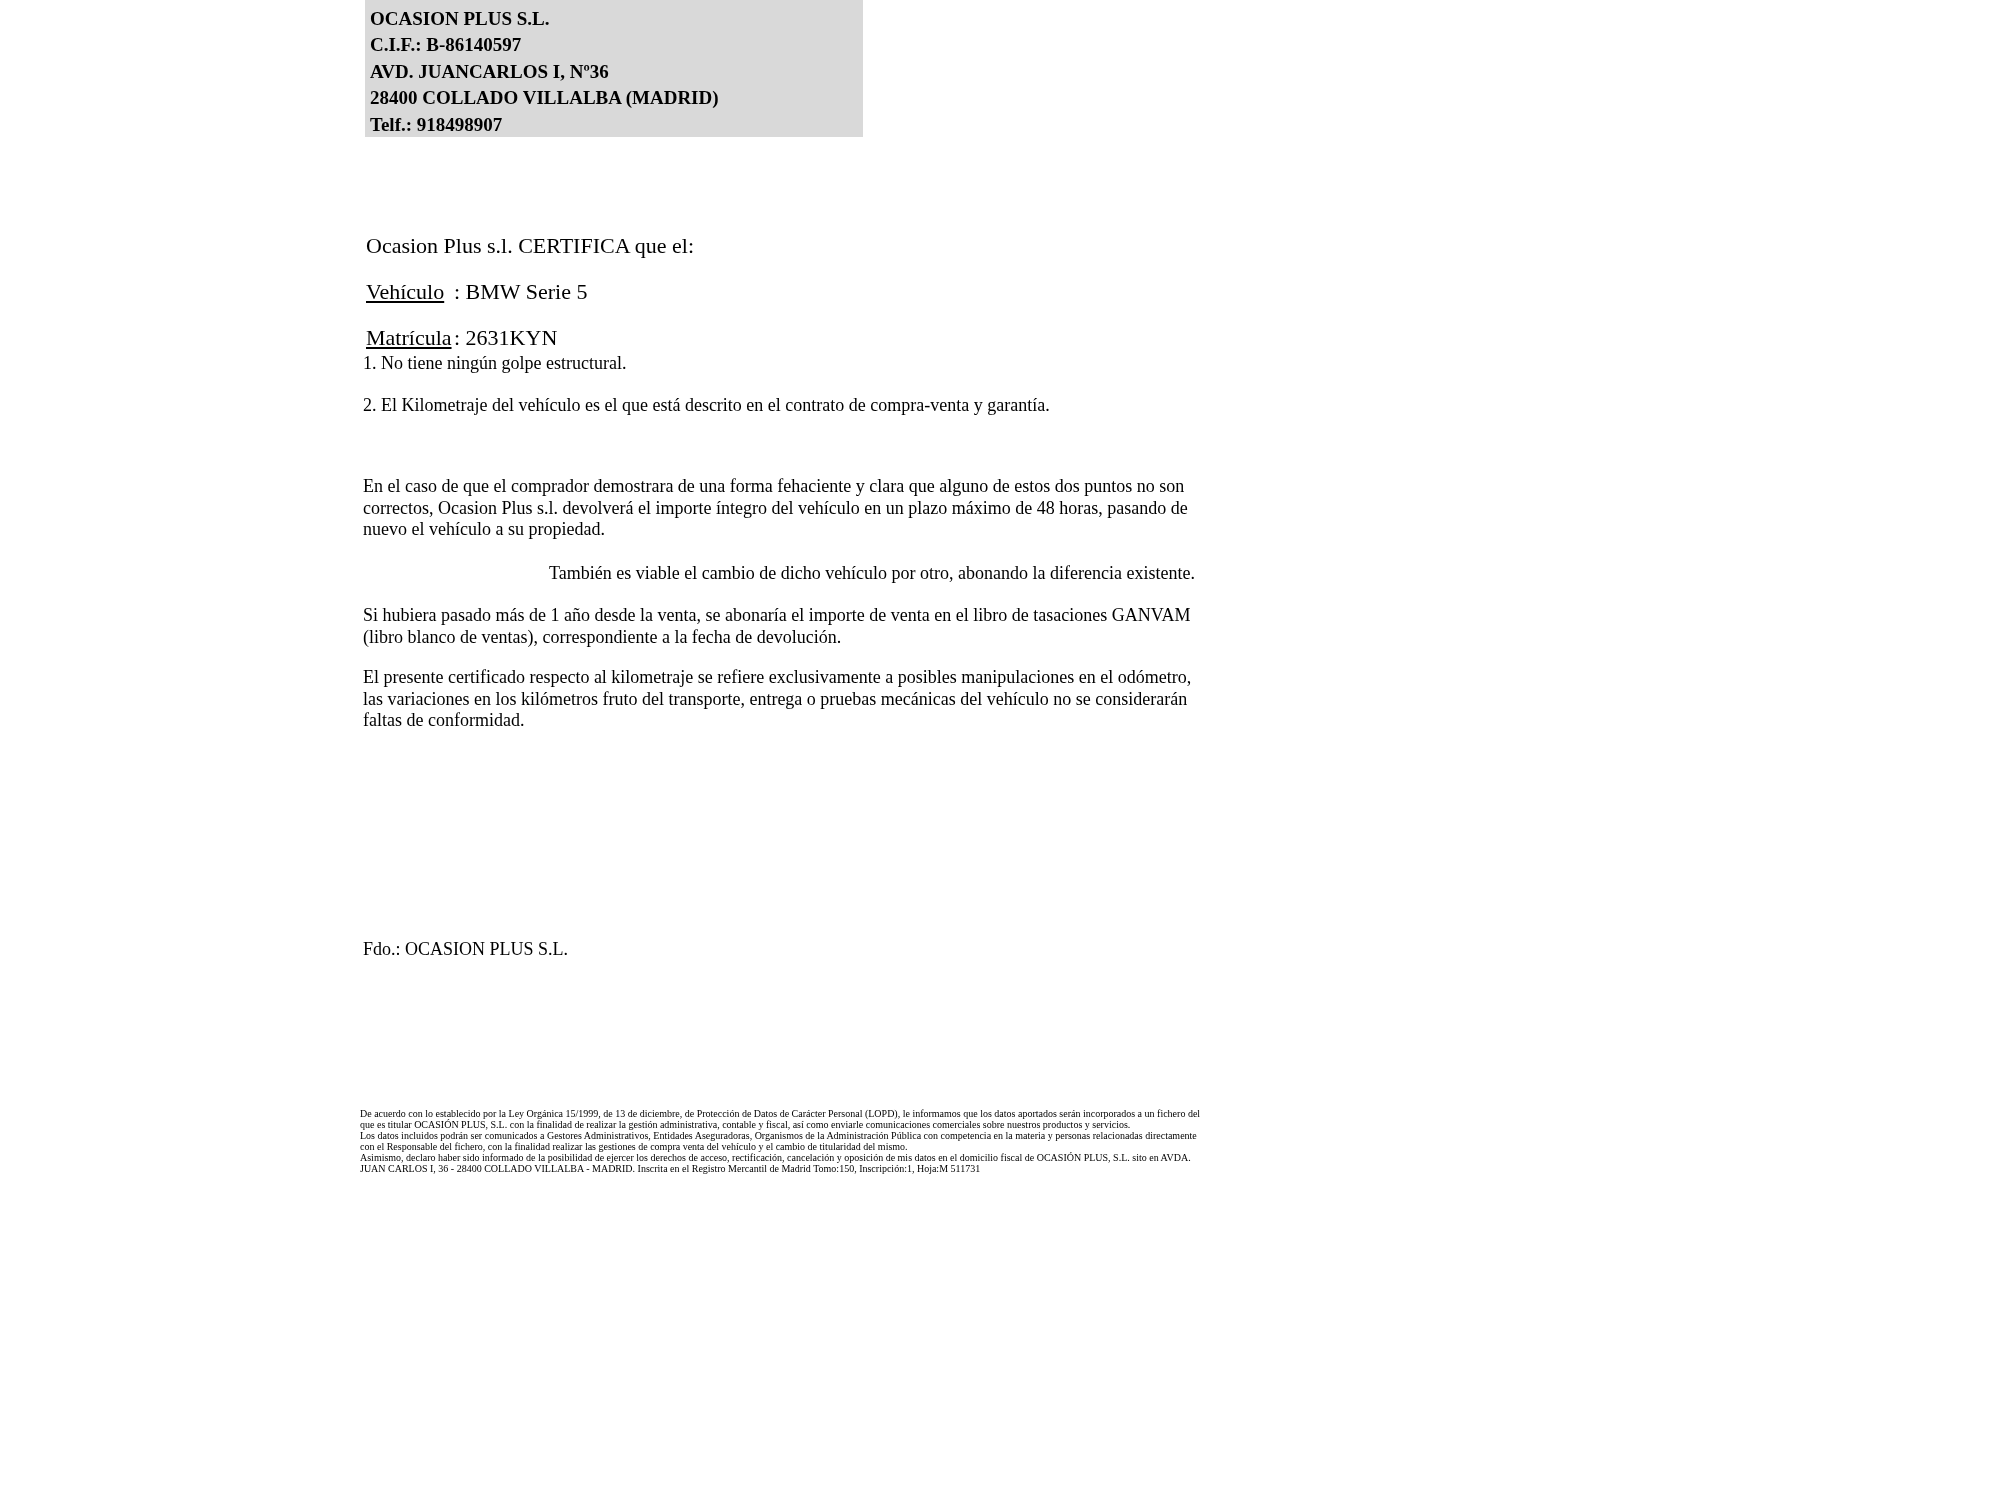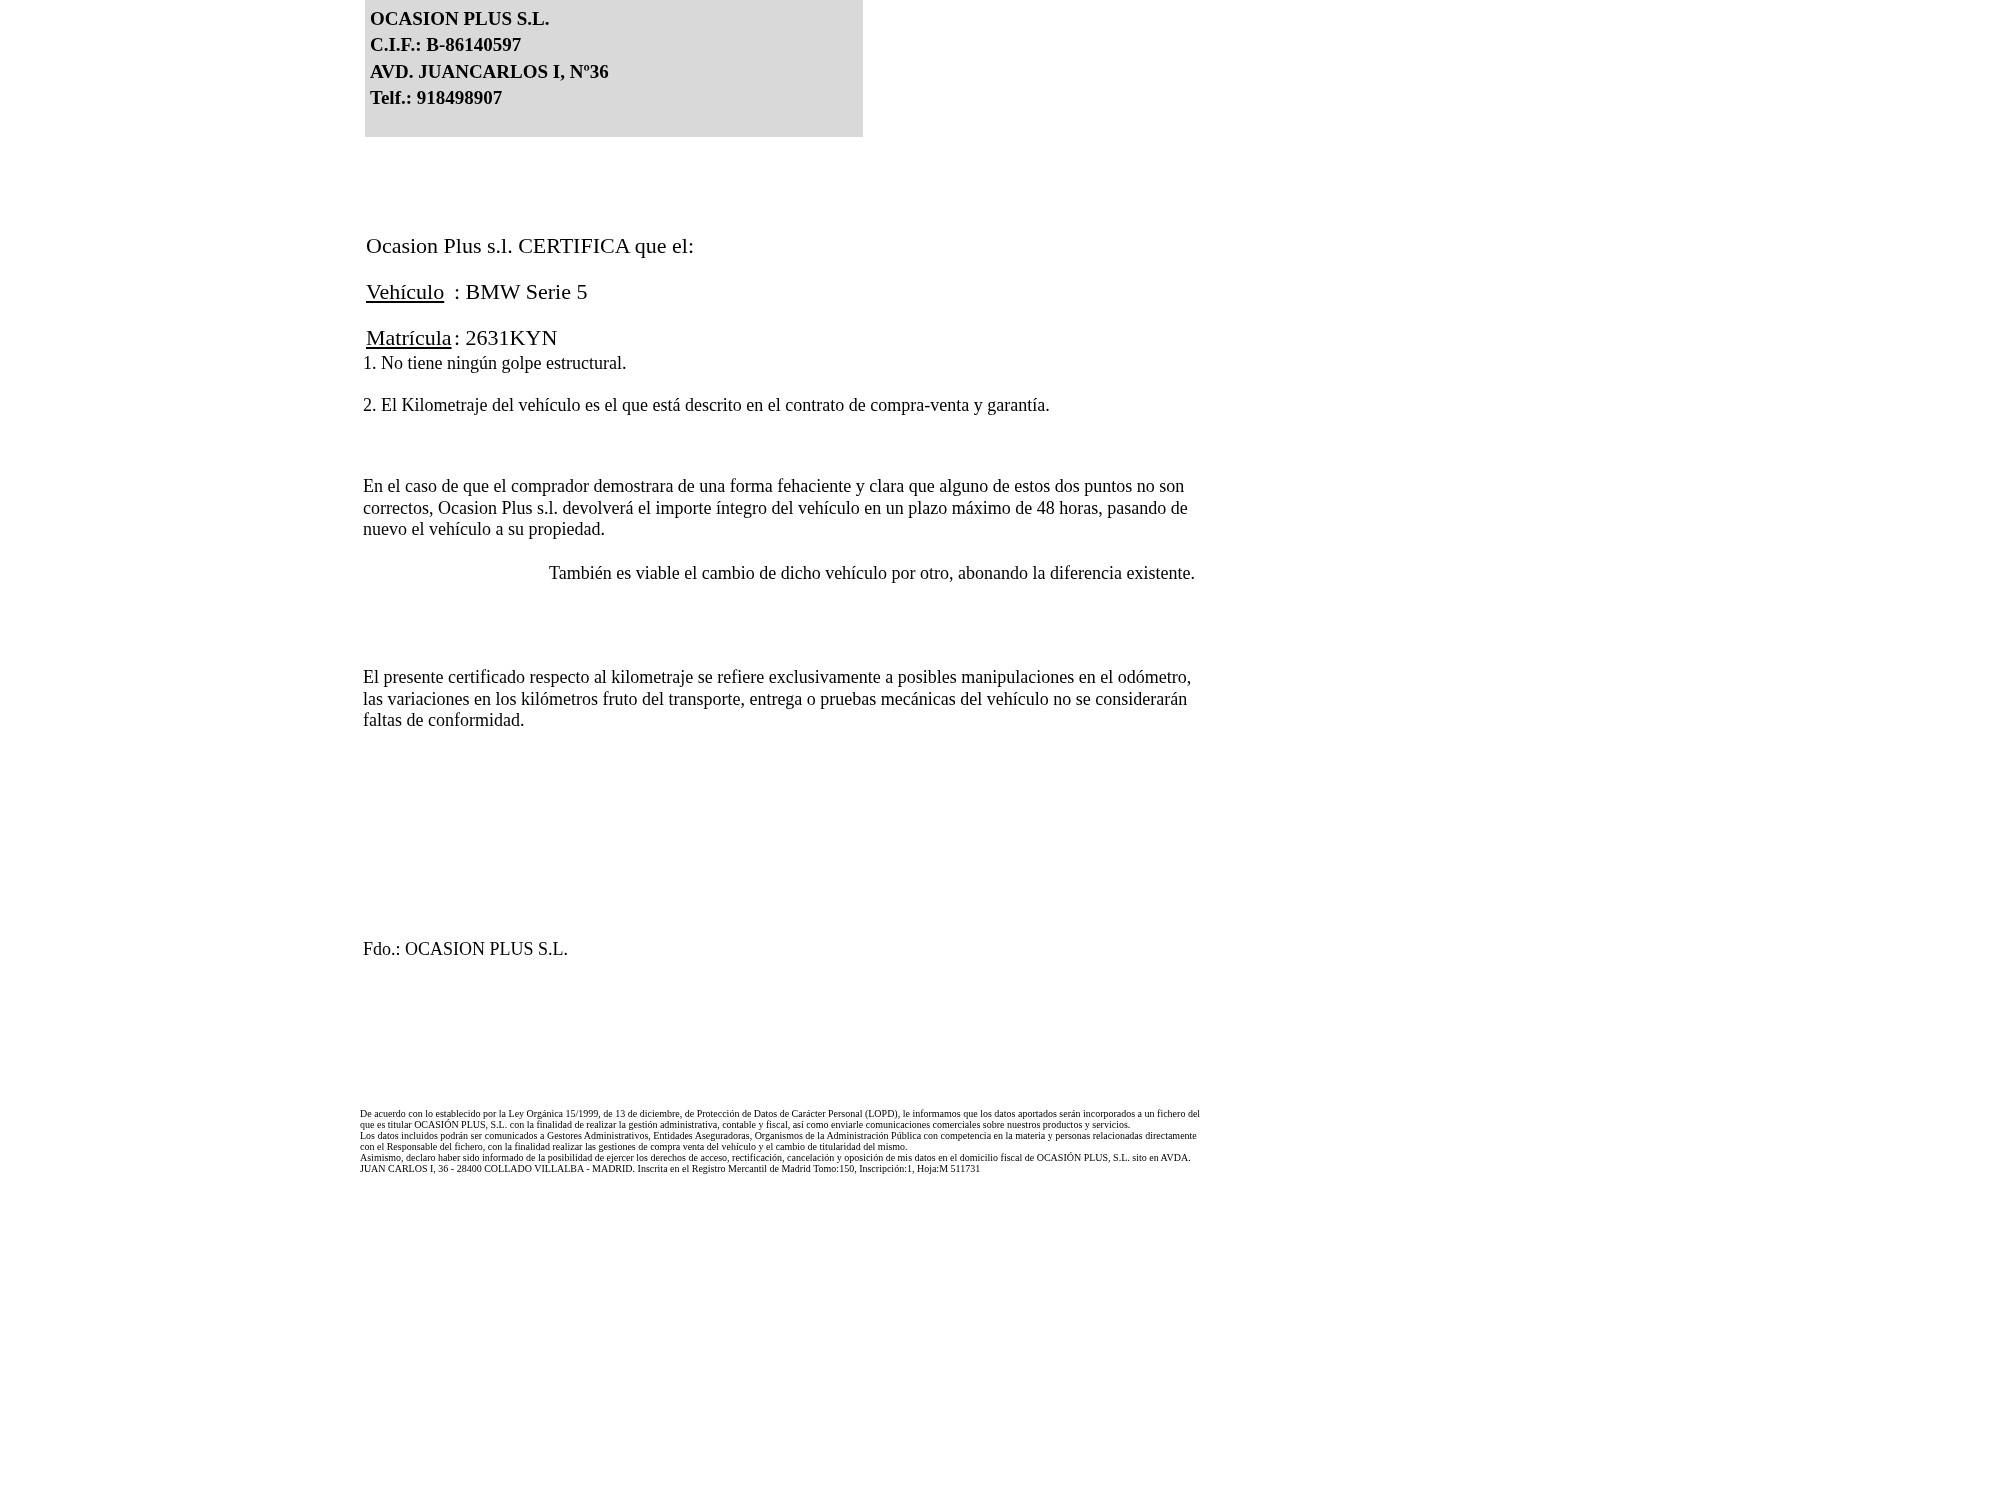--- a/index.html
+++ b/index.html
@@ -83,39 +83,41 @@
 </style>
 </head>
 <body>
 
 <div class="page">
 
   <div class="header-box">
     <div class="h-line">OCASION PLUS S.L.</div>
     <div class="h-line">C.I.F.: B-86140597</div>
     <div class="h-line">AVD. JUANCARLOS I, Nº36</div>
+    <div class="h-line">28400 COLLADO VILLALBA (MADRID)</div>
     <div class="h-line">Telf.: 918498907</div>
   </div>
 
 
   <div class="certify">
     <div>Ocasion Plus s.l. CERTIFICA que el:</div>
     <div class="kv-row">
       <span class="kv-label"><span class="u">Vehículo</span></span><span class="kv-value">: BMW Serie 5</span>
     </div>
     <div class="kv-row">
       <span class="kv-label"><span class="u">Matrícula</span></span><span class="kv-value">: 2631KYN</span>
     </div>
   </div>
 
   <p class="point p1">1. No tiene ningún golpe estructural.</p>
   <p class="point p2">2. El Kilometraje del vehículo es el que está descrito en el contrato de compra-venta y garantía.</p>
 
   <p class="para para1">En el caso de que el comprador demostrara de una forma fehaciente y clara que alguno de estos dos puntos no son correctos, Ocasion Plus s.l. devolverá el importe íntegro del vehículo en un plazo máximo de 48 horas, pasando de nuevo el vehículo a su propiedad.</p>
   <p class="para para2">También es viable el cambio de dicho vehículo por otro, abonando la diferencia existente.</p>
+  <p class="para para3">Si hubiera pasado más de 1 año desde la venta, se abonaría el importe de venta en el libro de tasaciones GANVAM (libro blanco de ventas), correspondiente a la fecha de devolución.</p>
   <p class="para para4">El presente certificado respecto al kilometraje se refiere exclusivamente a posibles manipulaciones en el odómetro, las variaciones en los kilómetros fruto del transporte, entrega o pruebas mecánicas del vehículo no se considerarán faltas de conformidad.</p>
 
   <div class="signature">Fdo.: OCASION PLUS S.L.</div>
 
   <div class="footer">
     <p>De acuerdo con lo establecido por la Ley Orgánica 15/1999, de 13 de diciembre, de Protección de Datos de Carácter Personal (LOPD), le informamos que los datos aportados serán incorporados a un fichero del que es titular OCASIÓN PLUS, S.L. con la finalidad de realizar la gestión administrativa, contable y fiscal, así como enviarle comunicaciones comerciales sobre nuestros productos y servicios.</p>
     <p>Los datos incluidos podrán ser comunicados a Gestores Administrativos, Entidades Aseguradoras, Organismos de la Administración Pública con competencia en la materia y personas relacionadas directamente con el Responsable del fichero, con la finalidad realizar las gestiones de compra venta del vehículo y el cambio de titularidad del mismo.</p>
     <p>Asimismo, declaro haber sido informado de la posibilidad de ejercer los derechos de acceso, rectificación, cancelación y oposición de mis datos en el domicilio fiscal de OCASIÓN PLUS, S.L. sito en AVDA. JUAN CARLOS I, 36 - 28400 COLLADO VILLALBA - MADRID. Inscrita en el Registro Mercantil de Madrid Tomo:150, Inscripción:1, Hoja:M 511731</p>
   </div>
 

